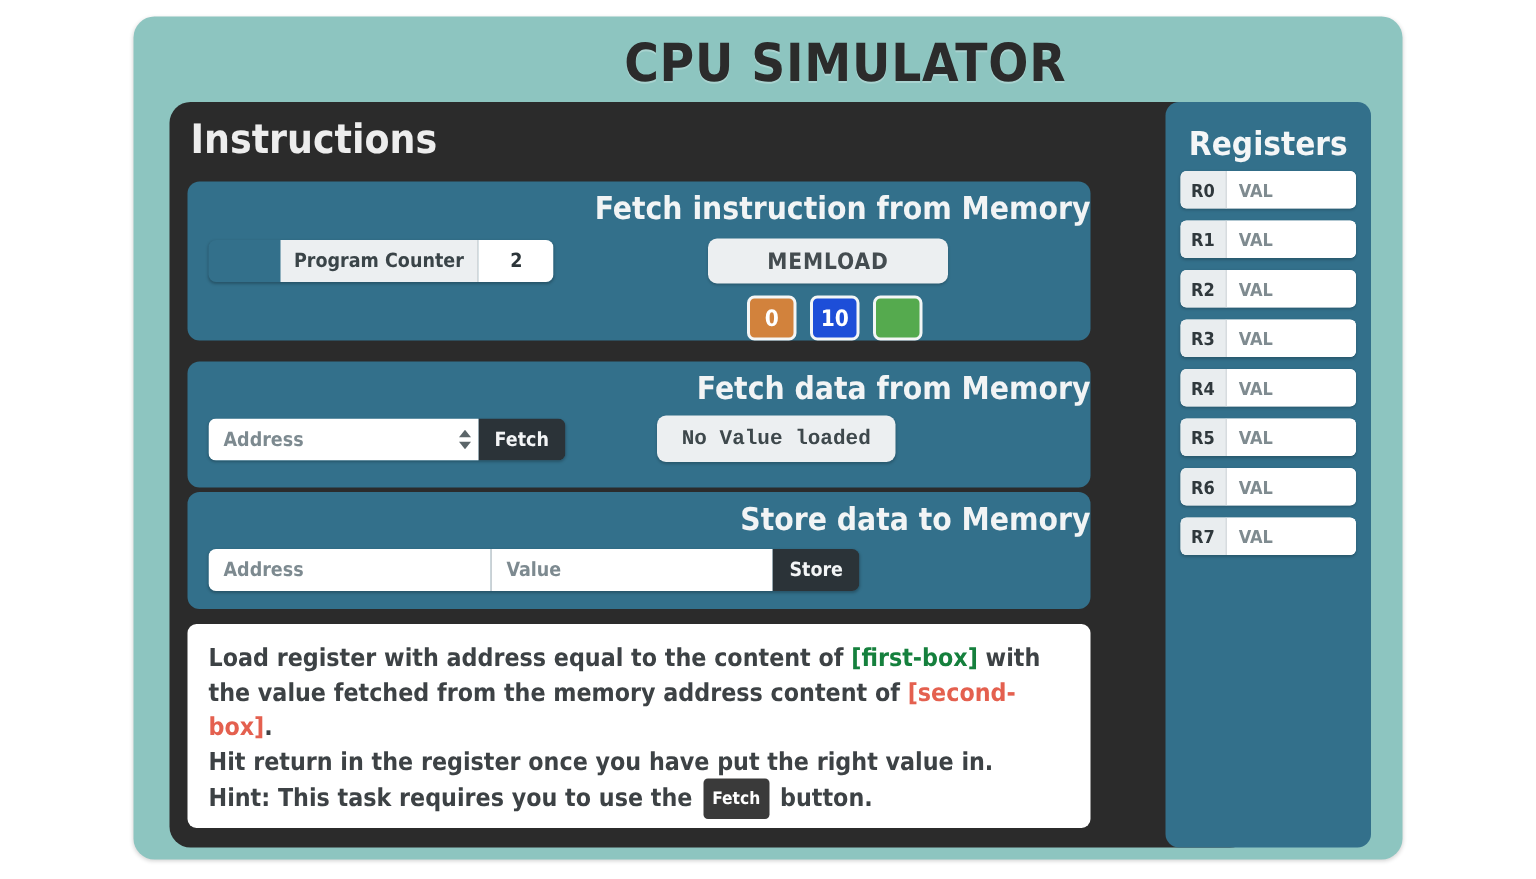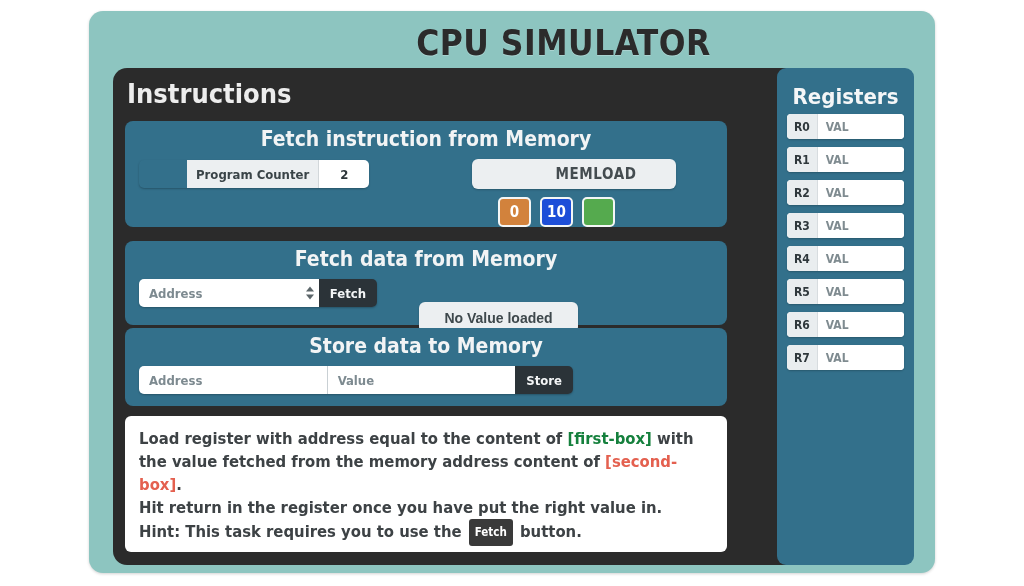--- a/index.html
+++ b/index.html
@@ -72,21 +72,21 @@
     width: 602px;
     background: #33708b;
     border-radius: 8px;
   }
   .section.s1 { top: 53px; height: 106px; }
   .section.s2 { top: 173px; height: 84px; }
   .section.s3 { top: 260px; height: 78px; }
 
   .section-title {
     width: 100%;
-    text-align: center;
+    text-align: right;
     font-family: "DejaVu Sans Condensed", "Liberation Sans Narrow", "Liberation Sans", sans-serif;
     font-weight: bold;
     font-size: 21px;
     color: #f2f4f5;
     padding-top: 6px;
     box-sizing: border-box;
   }
 
   
   .input-group {
@@ -150,21 +150,20 @@
     display: flex;
     align-items: center;
     justify-content: center;
     font-family: "DejaVu Sans Condensed", "Liberation Sans Narrow", "Liberation Sans", sans-serif;
     font-weight: bold;
     font-size: 15px;
     color: #444c50;
     letter-spacing: 0.6px;
     cursor: pointer;
     box-shadow: 0 1px 2px rgba(0,0,0,0.22);
-    padding-left: 44px;
   }
 
   .instr-boxes {
     position: absolute;
     left: 373px;
     top: 76px;
     display: flex;
     gap: 9px;
   }
   .instr-box {
@@ -200,35 +199,34 @@
   .spin-up, .spin-down {
     width: 0; height: 0;
     border-left: 4px solid transparent;
     border-right: 4px solid transparent;
   }
   .spin-up { border-bottom: 5px solid #5b6569; }
   .spin-down { border-top: 5px solid #5b6569; }
 
   .value-display {
     position: absolute;
-    left: 294px;
+    left: 313px;
     top: 36px;
     width: 159px;
     height: 31px;
     background: #eceff1;
     border-radius: 6px;
     display: flex;
     align-items: center;
     justify-content: center;
-    font-family: Liberation Sans, sans-serif;
+    font-family: Liberation Mono, monospace;
     font-weight: bold;
     font-size: 14px;
     color: #3e484c;
     box-shadow: 0 1px 2px rgba(0,0,0,0.22);
-    margin-top: 25px;
   }
 
   
   .store-group { left: 14px; top: 38px; width: 434px; }
   .store-addr { flex: 1; }
   .store-value { flex: 1; border-left: 1px solid #c9d0d4; }
 
   
   .task-box {
     position: absolute;

